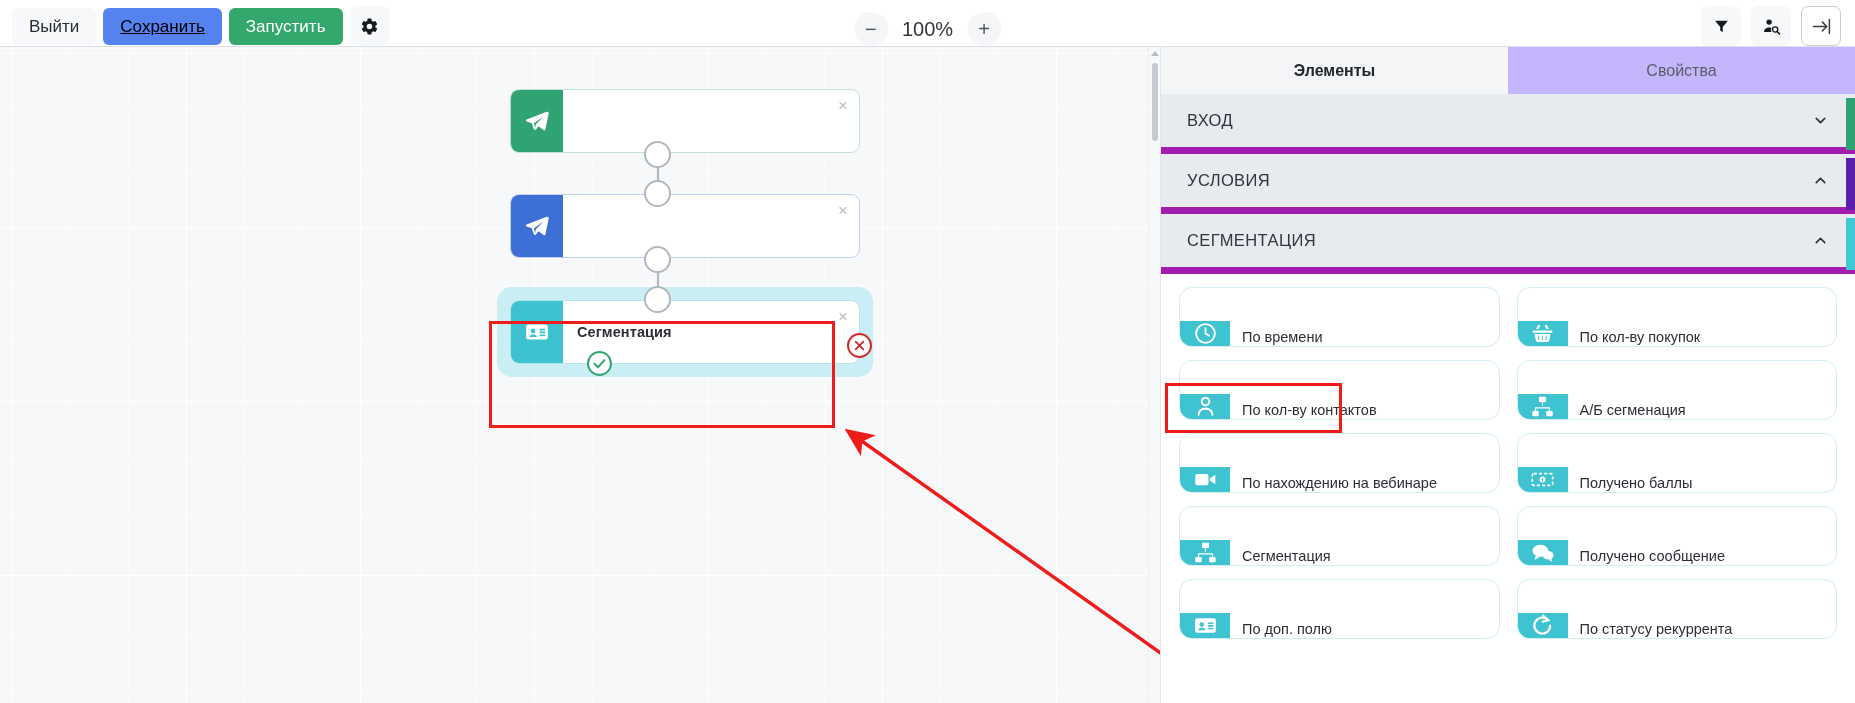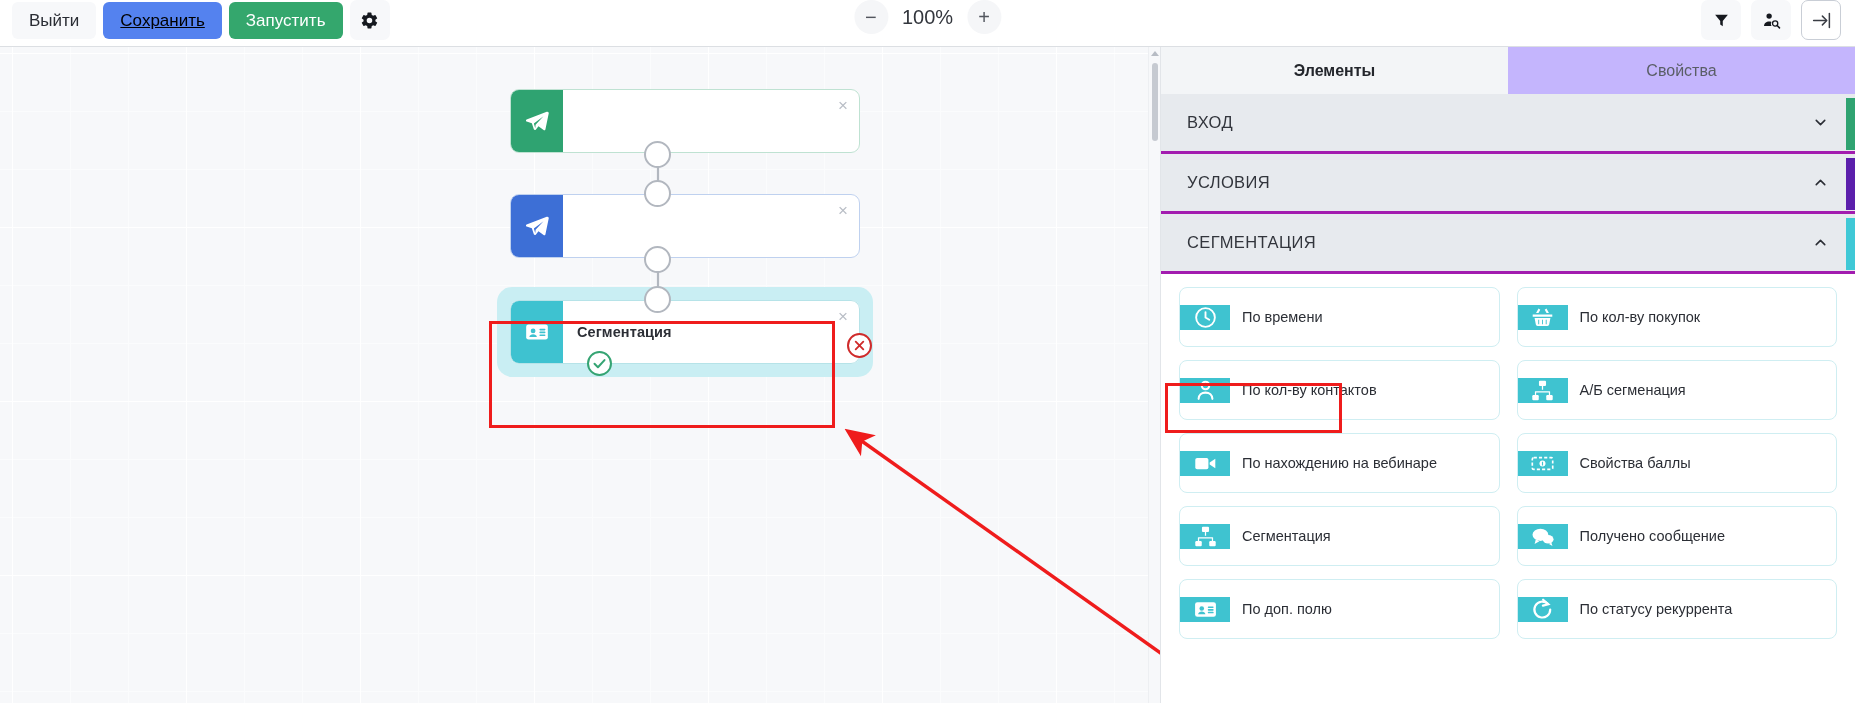--- a/index.html
+++ b/index.html
@@ -8,21 +8,21 @@
     width: 1855px; height: 703px;
     font-family: "Liberation Sans", "DejaVu Sans", sans-serif;
     overflow: hidden; background: #ffffff;
   }
   .app { position: relative; width: 1855px; height: 703px; display: flex; flex-direction: column; }
 
   
   .toolbar {
     position: relative; height: 47px; flex: 0 0 47px;
     background: #ffffff; border-bottom: 1px solid #dcdfe3;
-    display: flex; align-items: flex-start; z-index: 40;
+    display: flex; align-items: flex-end; z-index: 40;
   }
   .tb-left { display: flex; align-items: center; gap: 7px; padding-left: 12px; }
   .btn {
     border: none; border-radius: 6px; cursor: pointer;
     font-family: inherit; font-size: 17px; line-height: 1;
     padding: 10px 17px; white-space: nowrap;
   }
   .btn-exit { background: #f7f8fa; color: #2a2d34; }
   .btn-save { background: #5482ef; color: #000000; text-decoration: underline; }
   .btn-run  { background: #34a76d; color: #ffffff; }
@@ -160,35 +160,35 @@
   .ptab {
     flex: 1; display: flex; align-items: center; justify-content: center;
     font-size: 16px; cursor: pointer; color: #3a3d44;
   }
   .ptab.active { background: #f3f5f7; font-weight: bold; color: #23262c; }
   .ptab.inactive { background: #c4b5fd; color: #5a5e66; }
 
   .panel-scroll { flex: 1; overflow: hidden; position: relative; }
   .acc-head {
     position: relative; height: 60px;
-    background: #e7eaee; border-bottom: 3px solid #a21caf;
+    background: #e7eaee; border-bottom: 7px solid #a21caf;
     display: flex; align-items: center; padding: 0 26px;
     cursor: pointer; font-size: 16.5px; color: #32353c; letter-spacing: .4px;
   }
   .acc-chev { margin-left: auto; color: #2b2e35; display: flex; }
   .color-bar { position: absolute; right: 0; top: 4px; width: 9px; height: 52px; }
 
   .cards {
     padding: 13px 18px 0 18px; display: grid;
     grid-template-columns: 1fr 1fr; gap: 13px 17px;
   }
   .card {
-    display: flex; align-items: center; height: 60px;
+    display: flex; align-items: flex-end; height: 60px;
     background: #ffffff; border: 1px solid #cfeef2;
-    border-radius: 8px; overflow: hidden; cursor: pointer;
+    border-radius: 13px; overflow: hidden; cursor: pointer;
   }
   .card-ico {
     width: 50px; flex: 0 0 50px; background: #3fc3d0;
     display: flex; align-items: center; justify-content: center;
   }
   .card-txt {
     flex: 1; display: flex; align-items: center; padding: 0 12px;
     font-size: 14.5px; color: #2b2e35; line-height: 1.25;
   }
   svg { display: block; }
@@ -428,21 +428,21 @@
           </div>
 
           <div class="card">
             <div class="card-ico">
               <svg width="25" height="25" viewBox="0 0 24 24" fill="none" stroke="#ffffff" stroke-width="1.6">
                 <rect x="2.2" y="6.4" width="19.6" height="11.2" rx="1.4" stroke-dasharray="3 2"></rect>
                 <circle cx="12" cy="12" r="2.9" fill="#ffffff" stroke="none"></circle>
                 <path d="M12 10.2v3.6" stroke="#3fc3d0" stroke-width="1.1"></path>
               </svg>
             </div>
-            <div class="card-txt">Свойства баллы</div>
+            <div class="card-txt">Получено баллы</div>
           </div>
 
           <div class="card">
             <div class="card-ico">
               <svg width="25" height="25" viewBox="0 0 24 24" fill="#ffffff">
                 <rect x="8.6" y="2.6" width="6.8" height="5" rx="1"></rect>
                 <rect x="2.2" y="16.4" width="6.2" height="5" rx="1"></rect>
                 <rect x="15.6" y="16.4" width="6.2" height="5" rx="1"></rect>
                 <path d="M11.4 7.6h1.2v3.6h-1.2zM5 12.6h14v1.2H5zM4.7 13h1.2v3.4H4.7zM18.1 13h1.2v3.4h-1.2z"></path>
               </svg>

